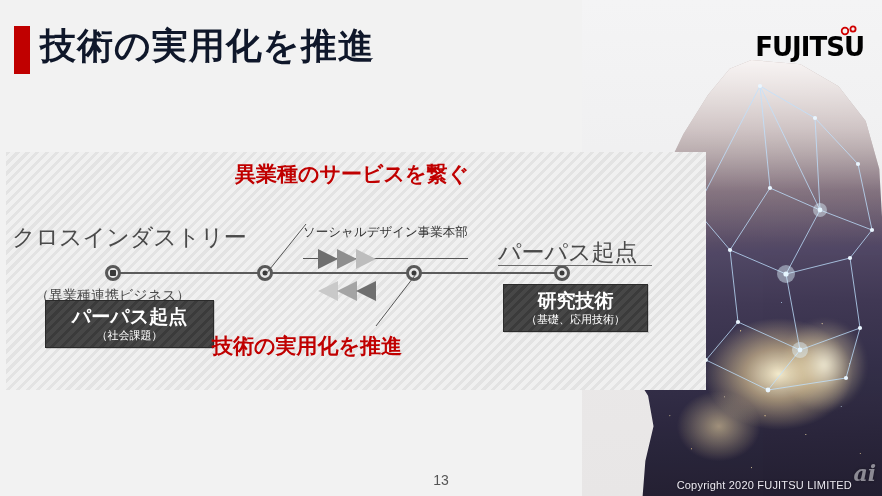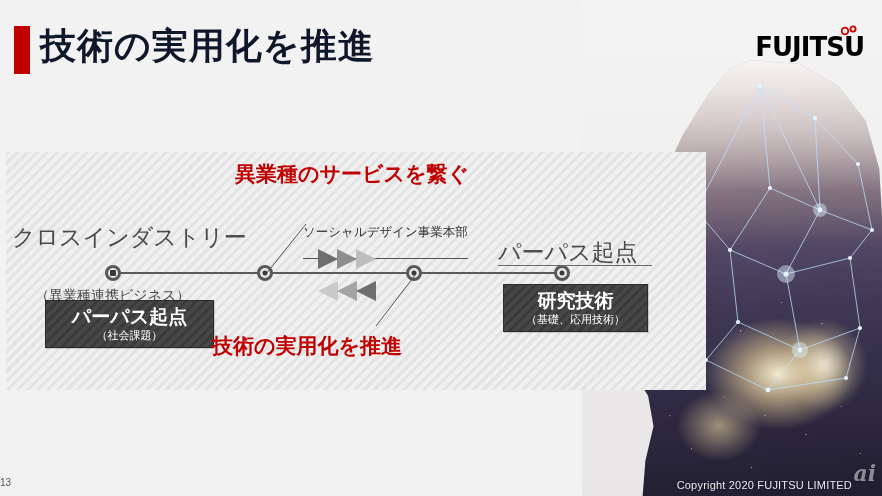--- a/index.html
+++ b/index.html
@@ -184,22 +184,22 @@
 
   
   .arrows{position:absolute;}
   .arrows svg{display:block;}
 
   
   .uline{position:absolute;height:1px;background:#6b6b6b;}
 
   
   .pageno{
-    position:absolute;left:0;right:0;bottom:8px;
-    font-size:10px;color:#555;
+    position:absolute;left:0;right:0;bottom:8px;text-align:center;
+    font-size:14px;color:#555;
     font-family:"Liberation Sans",sans-serif;
   }
   .copy{
     position:absolute;right:30px;bottom:5px;
     font-size:11px;color:#eceaf2;letter-spacing:.2px;
     font-family:"Liberation Sans",sans-serif;
     text-shadow:0 0 2px rgba(0,0,0,.55);
   }
   .ai-mark{
     position:absolute;right:6px;bottom:10px;

